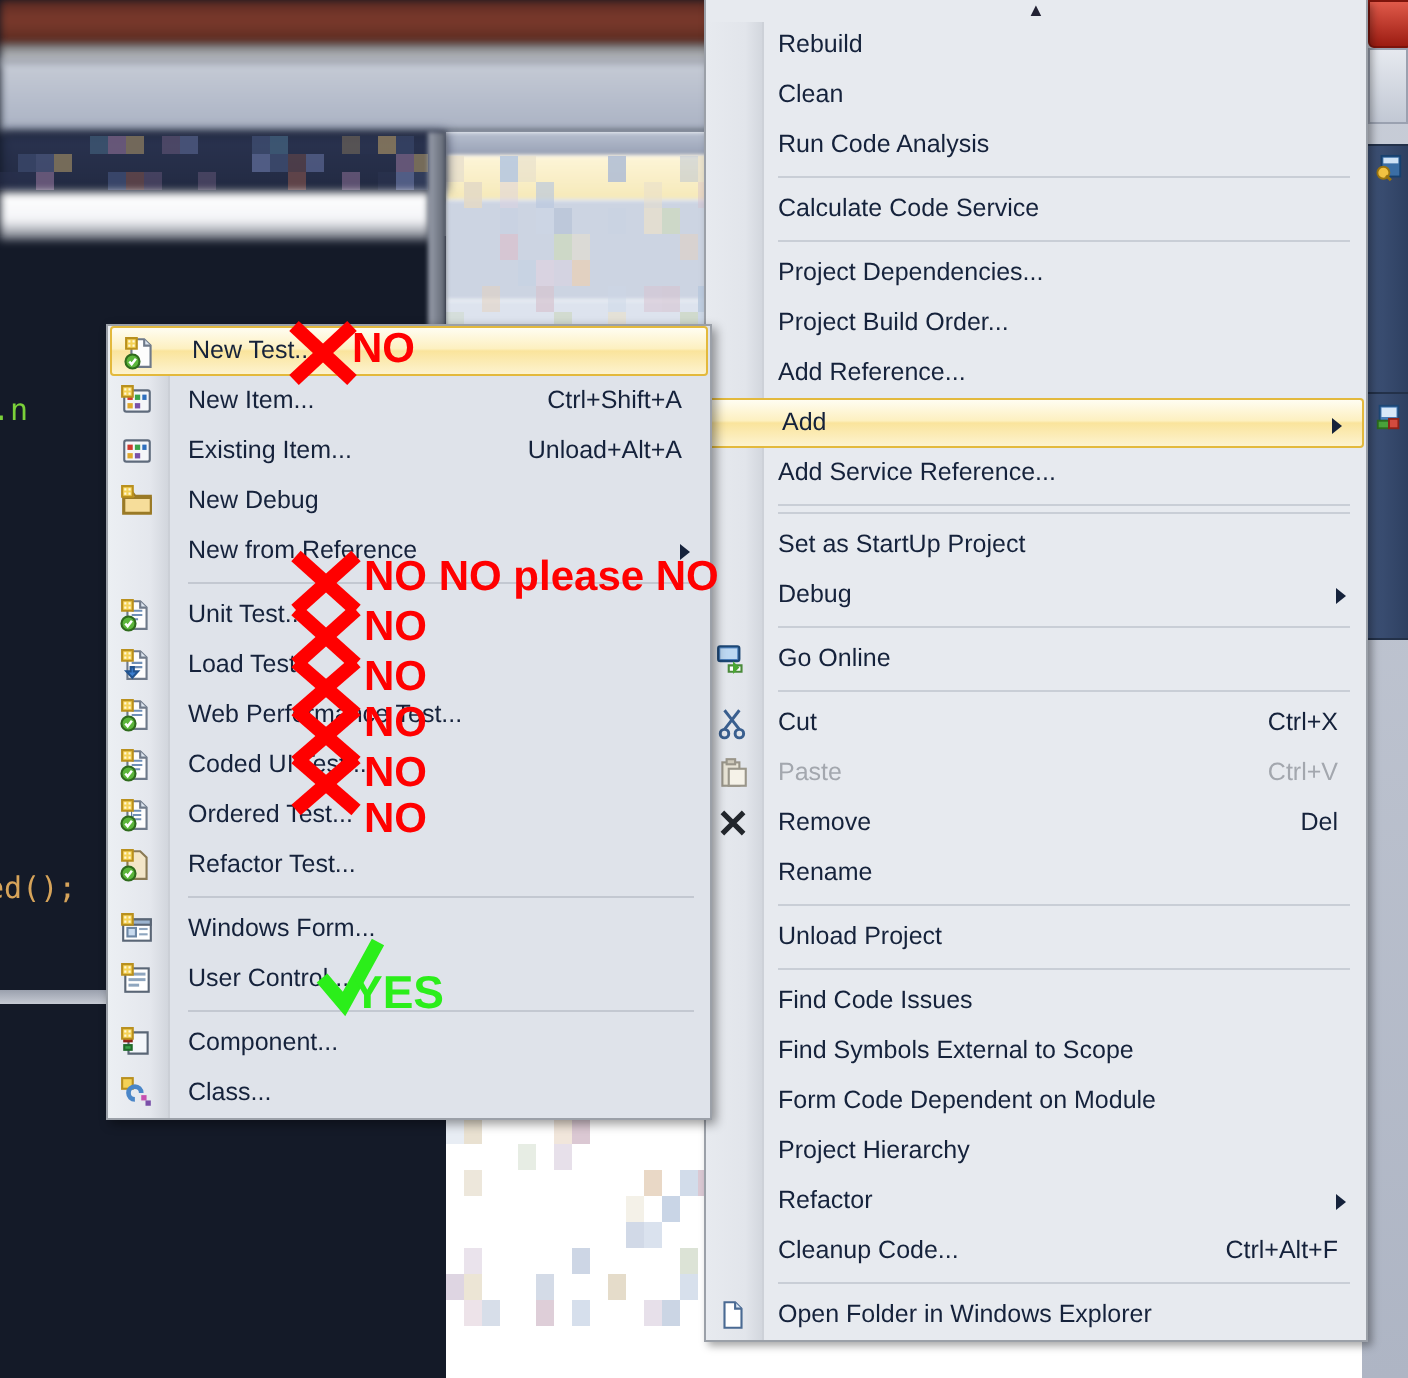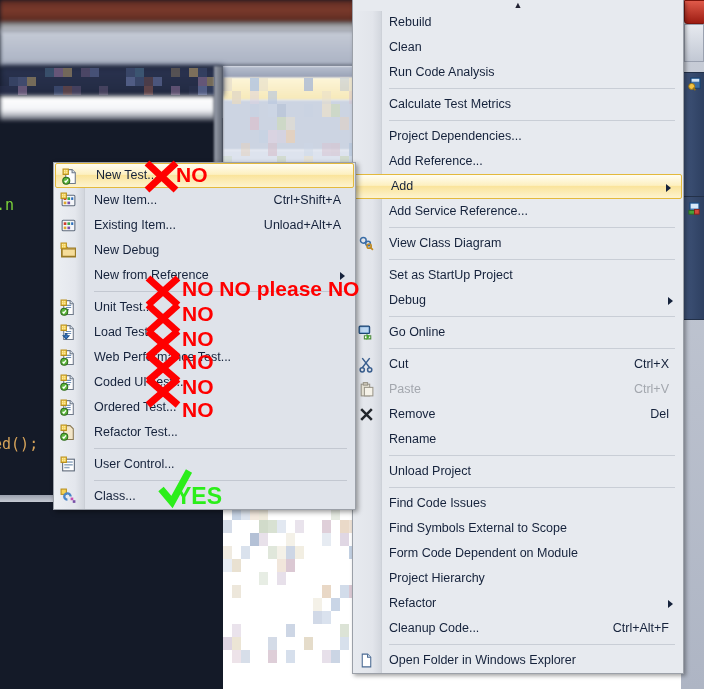--- a/index.html
+++ b/index.html
@@ -881,33 +881,28 @@
     <div id="ctx-items" style="position:relative;">
         <div class="clipped">
           <div class="mi"><span class="ico"><svg width="17" height="17" viewBox="0 0 16 16">
                 <rect x="2" y="6" width="12" height="5" fill="#eef2f7" stroke="#3a5f8f" stroke-dasharray="2 1"></rect>
               </svg></span><span>Build</span></div>
         </div>
         <div class="mi"><span>Rebuild</span></div>
         <div class="mi"><span>Clean</span></div>
         <div class="mi"><span>Run Code Analysis</span></div>
         <div class="sep"></div>
-        <div class="mi"><span>Calculate Test Metrics</span></div>
+        <div class="mi"><span>Calculate Code Service</span></div>
         <div class="sep"></div>
         <div class="mi"><span>Project Dependencies...</span></div>
+        <div class="mi"><span>Project Build Order...</span></div>
         <div class="mi"><span>Add Reference...</span></div>
         <div class="mi sel"><span>Add</span><span class="arrow"></span></div>
         <div class="mi"><span>Add Service Reference...</span></div>
         <div class="sep"></div>
-        <div class="mi"><span class="ico"><svg width="17" height="17" viewBox="0 0 16 16">
-              <circle cx="5" cy="5" r="2.7" fill="none" stroke="#3a6ea8" stroke-width="1.4"></circle>
-              <circle cx="9.5" cy="8" r="2.2" fill="none" stroke="#3a6ea8" stroke-width="1.4"></circle>
-              <path d="M11 11 l3 3" stroke="#c08a22" stroke-width="1.6"></path>
-              <circle cx="10.5" cy="10.5" r="2" fill="none" stroke="#c08a22" stroke-width="1.4"></circle>
-            </svg></span><span>View Class Diagram</span></div>
         <div class="sep"></div>
         <div class="mi"><span>Set as StartUp Project</span></div>
         <div class="mi"><span>Debug</span><span class="arrow"></span></div>
         <div class="sep"></div>
         <div class="mi"><span class="ico"><svg width="17" height="17" viewBox="0 0 16 16">
               <rect x="1" y="2" width="10" height="7" rx="1" fill="#4a7fbb" stroke="#1d4775"></rect>
               <rect x="2" y="3" width="8" height="5" fill="#bcd8f2"></rect>
               <path d="M6 11 h6 v3 h-6 z" fill="#ffffff" stroke="#4a8a3a"></path>
               <path d="M8 9 l3 3 l-3 3 z" fill="#4aa832"></path>
             </svg></span><span>Go Online</span></div>
@@ -1028,28 +1023,44 @@
             </svg></span><span>Ordered Test...</span></div>
         <div class="smi"><span class="ico"><svg width="17" height="17" viewBox="0 0 16 16">
               <path d="M3.5 1.5 h6 l3 3 v10 h-9 z" fill="#f3e6c8" stroke="#8a7a55"></path>
               <circle cx="4" cy="12" r="3.3" fill="#5cb63c" stroke="#2f6b1d"></circle>
               <path d="M2.5 12 l1.1 1.3 l2-2.6" stroke="#ffffff" stroke-width="1.2" fill="none"></path>
               <path d="M1 1 h5 v5 h-5 z" fill="#f5d256" stroke="#b9901e"></path>
               <path d="M2 2 h1 v1 h-1 z M4 2 h1 v1 h-1 z M2 4 h1 v1 h-1 z M4 4 h1 v1 h-1 z" fill="#fff8d8"></path>
             </svg></span><span>Refactor Test...</span></div>
         <div class="ssep"></div>
         <div class="smi"><span class="ico"><svg width="17" height="17" viewBox="0 0 16 16">
+              <rect x="1.5" y="3.5" width="13" height="10" fill="#ffffff" stroke="#5a6676"></rect>
+              <rect x="1.5" y="3.5" width="13" height="2.5" fill="#9cb4cf" stroke="#5a6676"></rect>
+              <rect x="3.5" y="7.5" width="4" height="4" fill="#c9dbef" stroke="#6d87a5"></rect>
+              <rect x="9" y="7.5" width="4" height="1" fill="#8fa6bf"></rect>
+              <rect x="9" y="10" width="4" height="1" fill="#8fa6bf"></rect>
+              <path d="M1 1 h5 v5 h-5 z" fill="#f5d256" stroke="#b9901e"></path>
+              <path d="M2 2 h1 v1 h-1 z M4 2 h1 v1 h-1 z M2 4 h1 v1 h-1 z M4 4 h1 v1 h-1 z" fill="#fff8d8"></path>
+            </svg></span><span>Windows Form...</span></div>
+        <div class="smi"><span class="ico"><svg width="17" height="17" viewBox="0 0 16 16">
               <rect x="2.5" y="3" width="11" height="11" fill="#ffffff" stroke="#5a6676"></rect>
               <rect x="4" y="5" width="8" height="1.4" fill="#8fa6bf"></rect>
               <rect x="4" y="7.6" width="8" height="1.4" fill="#8fa6bf"></rect>
               <rect x="4" y="10.2" width="5" height="1.4" fill="#8fa6bf"></rect>
               <path d="M1 1 h5 v5 h-5 z" fill="#f5d256" stroke="#b9901e"></path>
               <path d="M2 2 h1 v1 h-1 z M4 2 h1 v1 h-1 z M2 4 h1 v1 h-1 z M4 4 h1 v1 h-1 z" fill="#fff8d8"></path>
             </svg></span><span>User Control...</span></div>
         <div class="ssep"></div>
+        <div class="smi"><span class="ico"><svg width="17" height="17" viewBox="0 0 16 16">
+              <path d="M4 3 h9 v10 h-9 z" fill="#f3f6fa" stroke="#5a6676"></path>
+              <rect x="2" y="5" width="3.5" height="2.2" fill="#d03a2e" stroke="#8b2118"></rect>
+              <rect x="2" y="9" width="3.5" height="2.2" fill="#3aa34a" stroke="#1f6a2a"></rect>
+              <path d="M1 1 h5 v5 h-5 z" fill="#f5d256" stroke="#b9901e"></path>
+              <path d="M2 2 h1 v1 h-1 z M4 2 h1 v1 h-1 z M2 4 h1 v1 h-1 z M4 4 h1 v1 h-1 z" fill="#fff8d8"></path>
+            </svg></span><span>Component...</span></div>
         <div class="smi"><span class="ico"><svg width="17" height="17" viewBox="0 0 16 16">
               <rect x="1" y="1" width="5" height="5" fill="#f5d256" stroke="#b9901e"></rect>
               <path d="M7 11 a3 3 0 1 1 3 -3" fill="none" stroke="#4a86c8" stroke-width="2.2"></path>
               <rect x="10" y="9" width="2.5" height="2.5" fill="#c64fb0"></rect>
               <rect x="12" y="11.5" width="2.5" height="2.5" fill="#7a4fa8"></rect>
             </svg></span><span>Class...</span></div>
       </div>
   </div>
 
   <svg class="annosvg" width="704" height="689">

